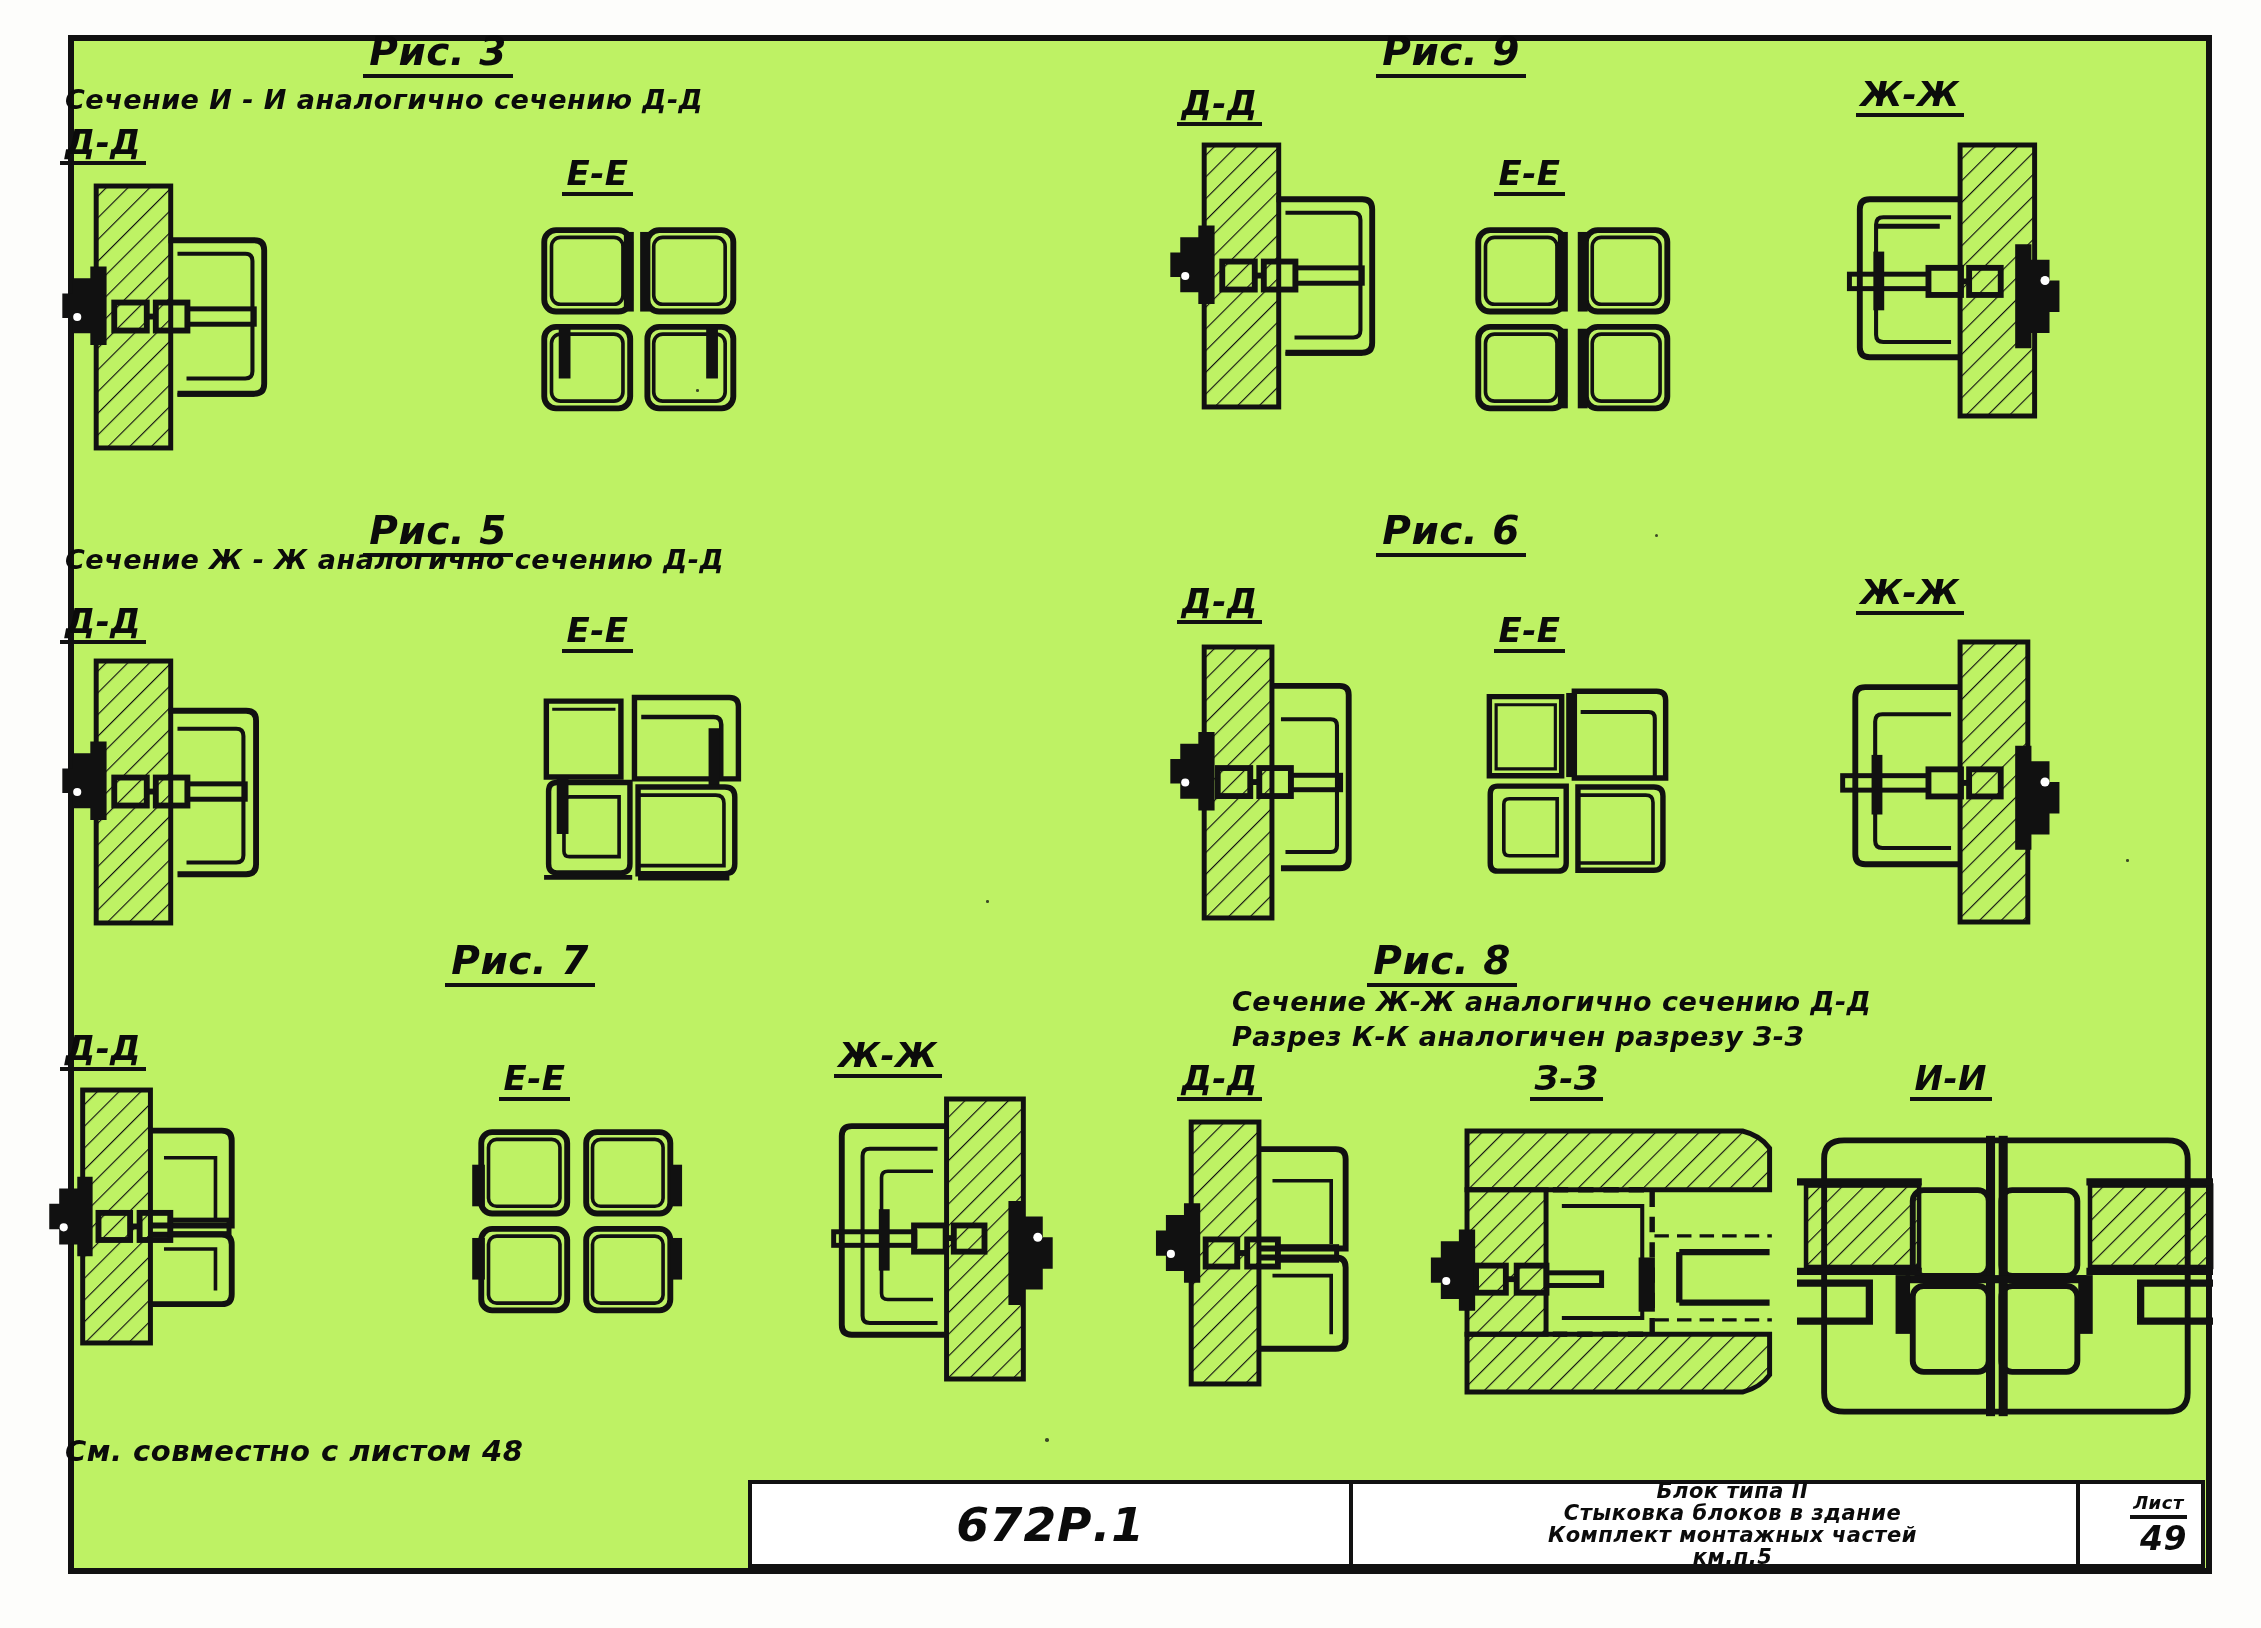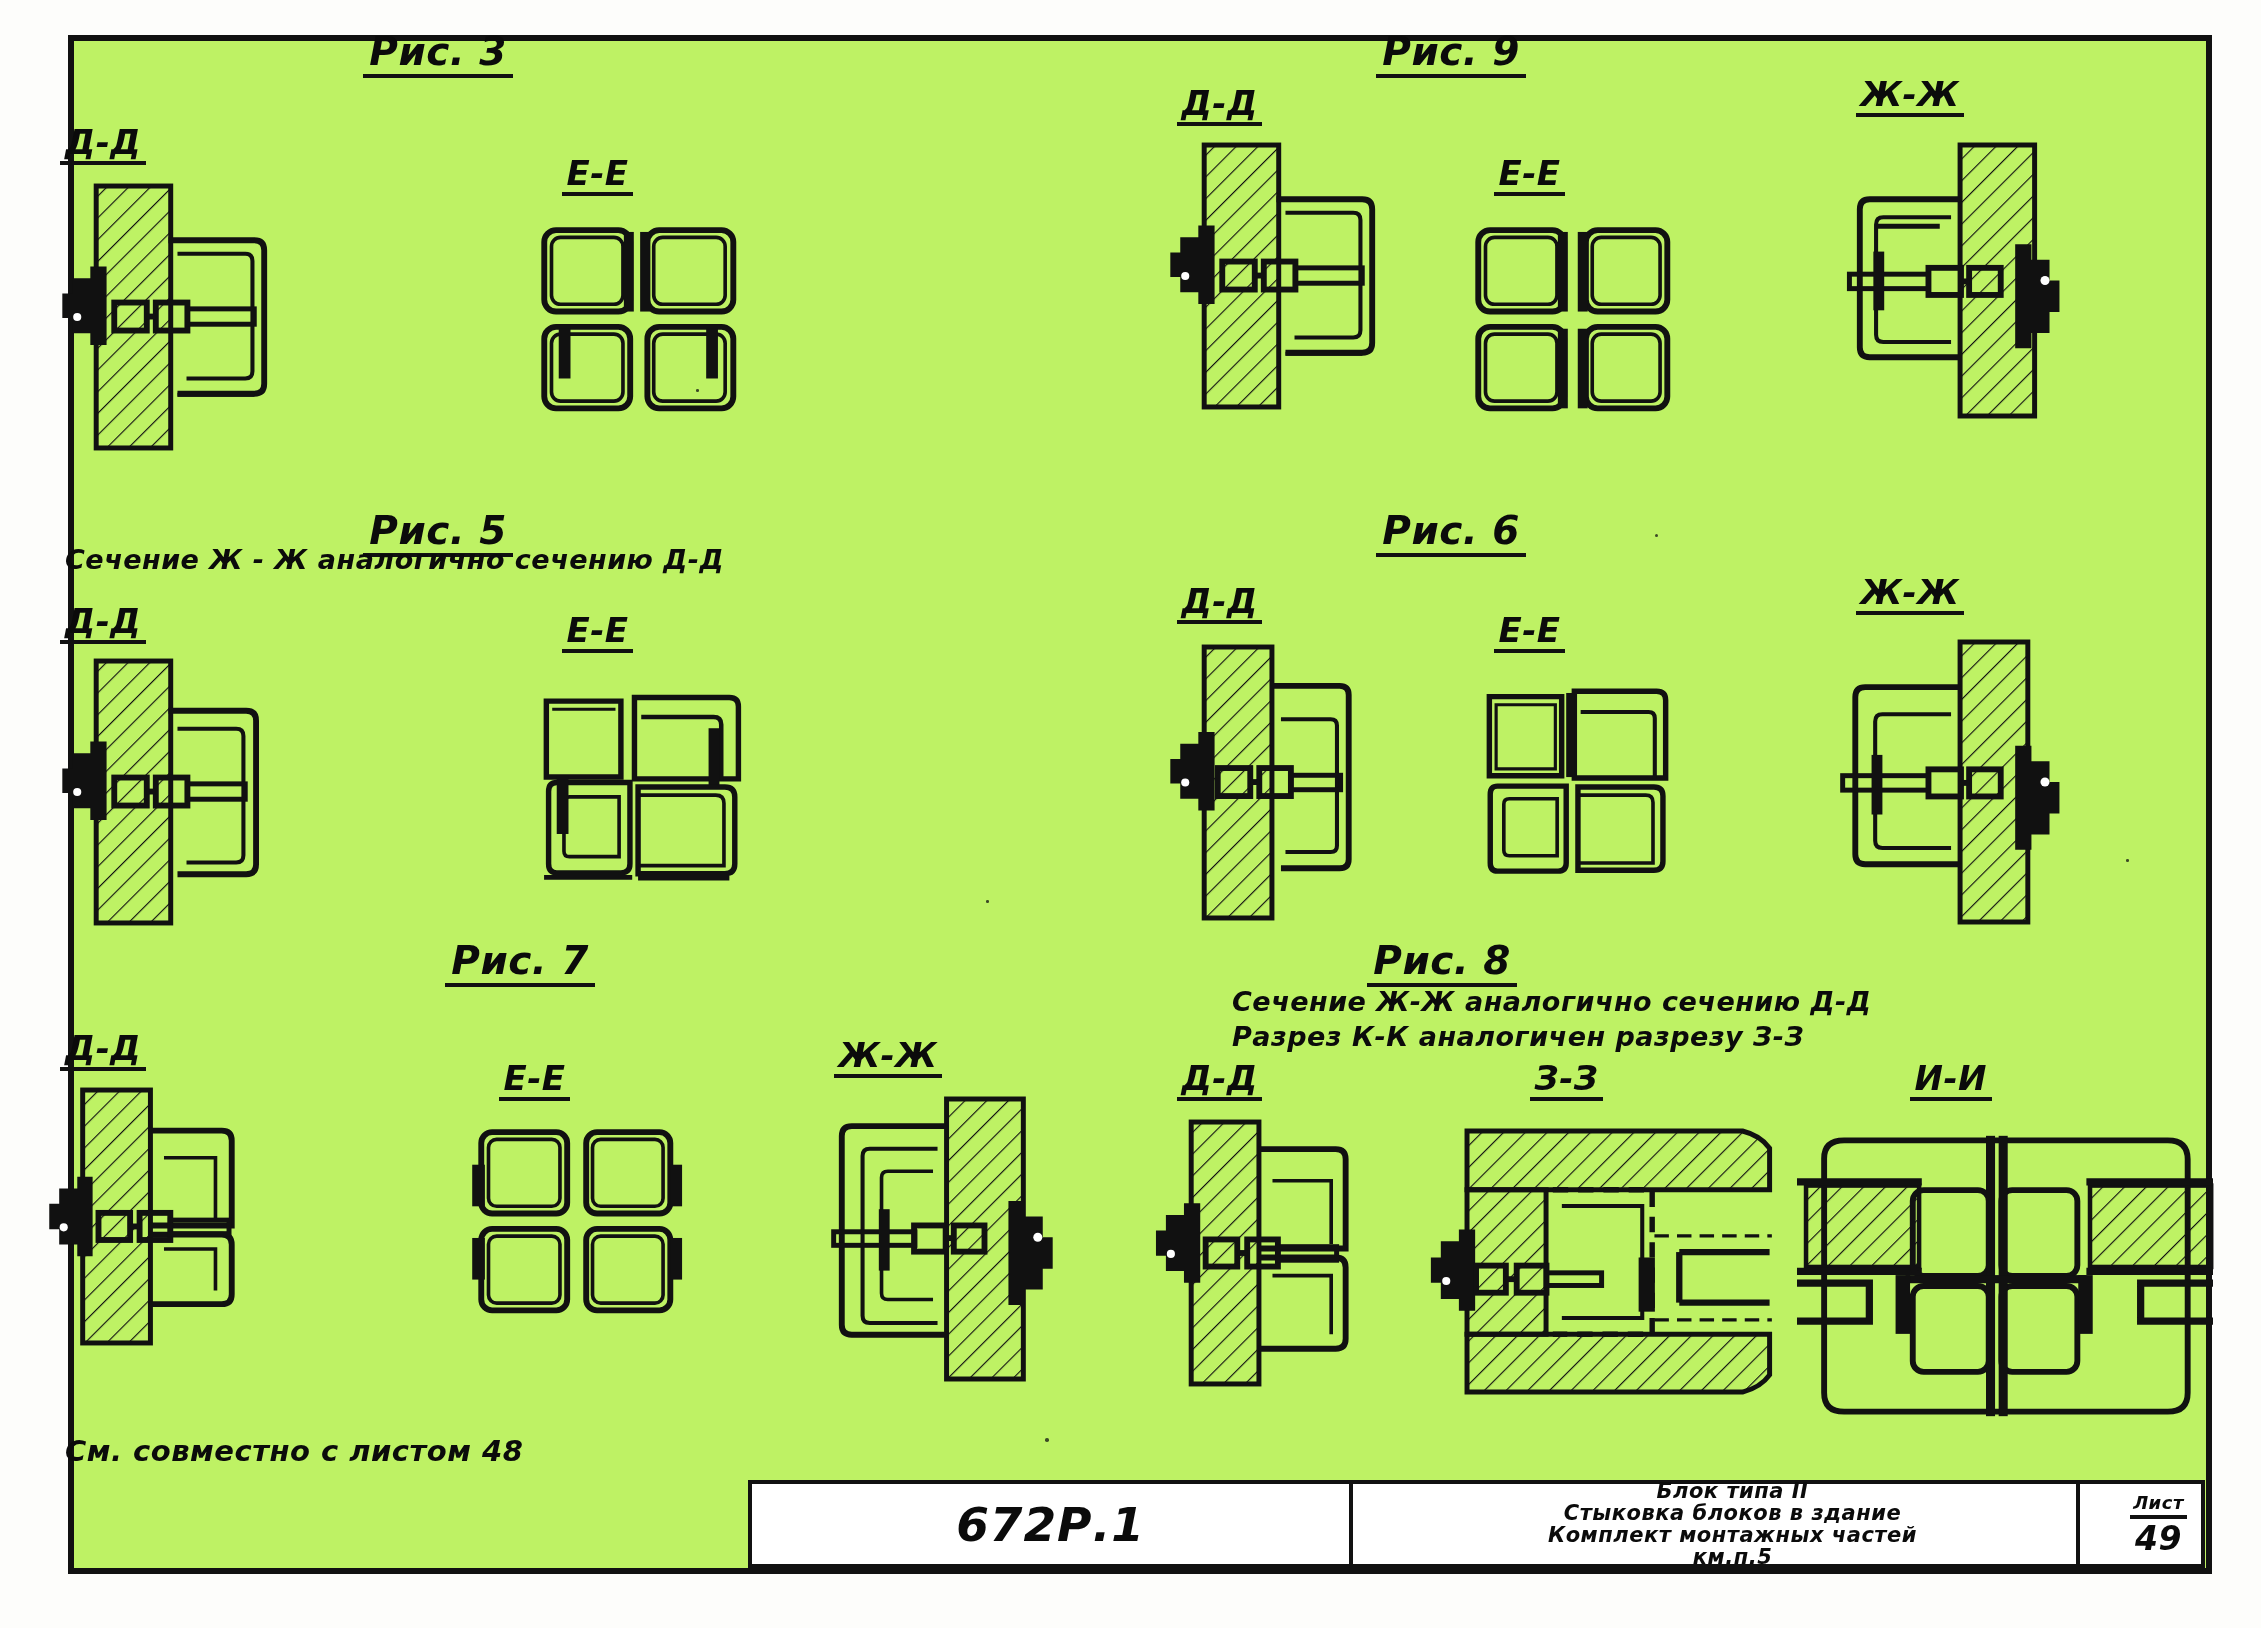--- a/index.html
+++ b/index.html
@@ -58,33 +58,34 @@
   .tb-cell{border-right:4.1px solid #111;box-sizing:border-box;
            display:flex;align-items:center;justify-content:center;position:relative;}
   .tb-cell:last-child{border-right:none;}
   #tb-number{width:601px;}
   #tb-number .hand{font-size:47px;letter-spacing:0.9px;}
   #tb-desc{flex:1;flex-direction:column;align-items:center;justify-content:center;padding:1.8px 0;}
   #tb-desc .hand{font-size:21px;line-height:1.06;}
   #tb-sheet{width:85px;flex-direction:column;padding:14px;}
   #tb-sheet-top{flex:0 0 28px;width:100%;border-bottom:4.1px solid #111;box-sizing:border-box;
                 display:flex;align-items:center;justify-content:center;}
-  #tb-sheet-bot{flex:1;width:100%;display:flex;align-items:center;justify-content:center;}
+  #tb-sheet-bot{flex:1;width:100%;display:flex;align-items:center;justify-content:flex-end;}
   #tb-sheet-top .hand{font-size:18px;}
   #tb-sheet-bot .hand{font-size:33px;}
   
   .speck{position:absolute;background:#111;border-radius:50%;opacity:.75;}
 </style>
 </head>
 <body>
 
 <div id="sheet">
   <div id="frame">
 
     <div class="fig-title hand" style="left:289px;top:-9px;">Рис. 3</div>
+    <div class="note hand" style="left:-9px;top:45px;">Сечение И - И аналогично сечению Д-Д</div>
 
     <div class="sec-label hand" style="left:-13.6px;top:84px;">Д-Д</div>
 
     <div class="detail" style="left:-32px;top:145px;">
       <svg width="280" height="262" viewBox="0 0 620 580">
         <defs>
           <pattern id="hatchA" width="34" height="34" patternTransform="rotate(45)" patternUnits="userSpaceOnUse">
             <line x1="0" y1="0" x2="0" y2="34" stroke="#111" stroke-width="5"></line>
           </pattern>
         </defs>

